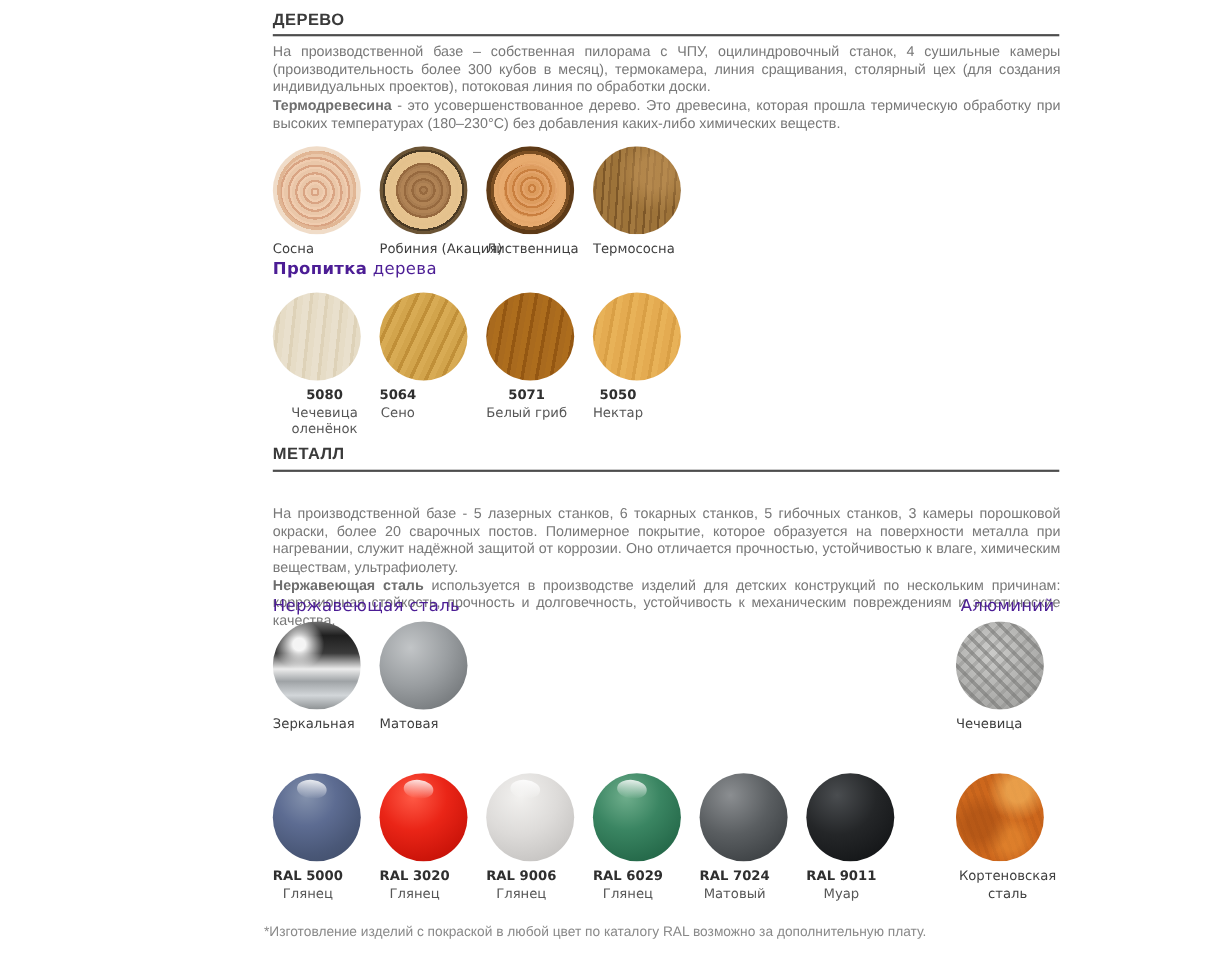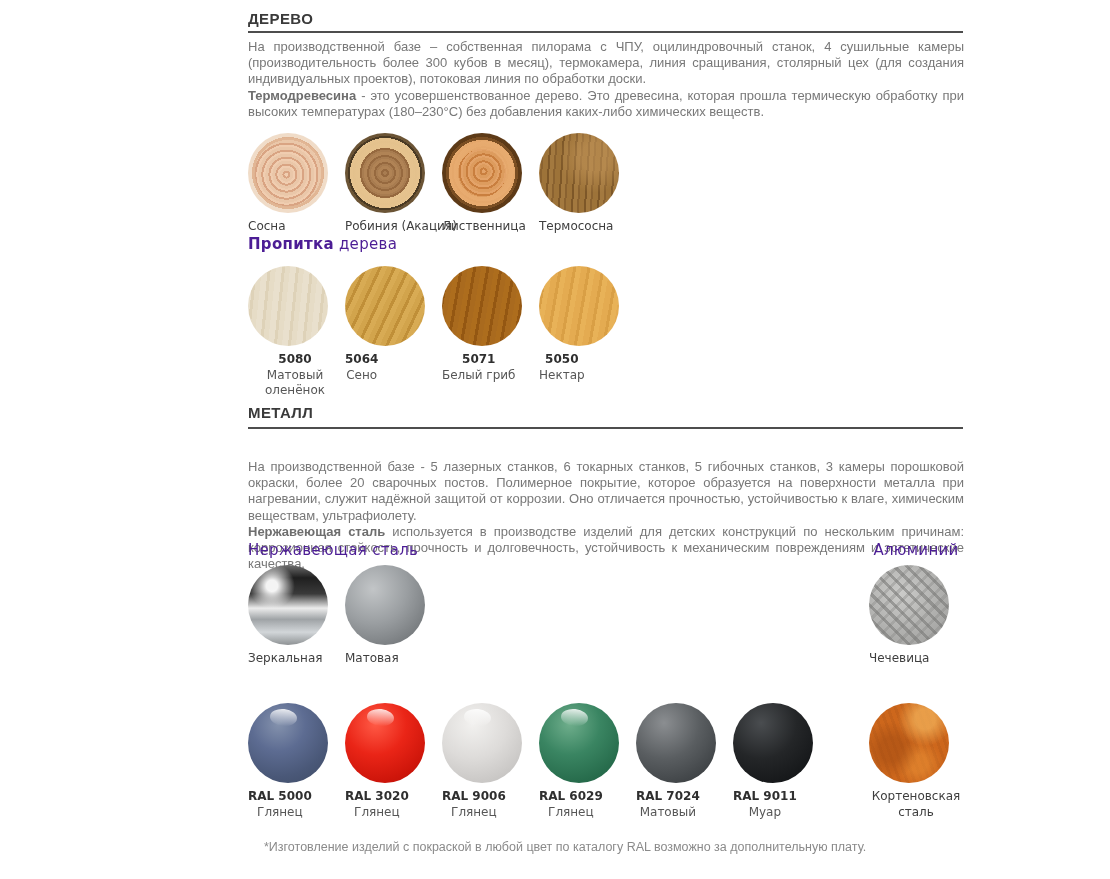--- a/index.html
+++ b/index.html
@@ -24,21 +24,21 @@
   .body-text strong{font-weight:bold;color:#6e6e6e;}
   .sub-title{
     position:absolute;left:248px;width:715px;
     font-size:15px;color:#4c1d95;letter-spacing:.3px;
     font-family:"DejaVu Sans",sans-serif;
   }
   .sub-title .lead{font-weight:bold;}
   .split{display:flex;justify-content:space-between;align-items:flex-end;}
   .right-head{width:94px;text-align:center;}
   .footnote{
-    position:absolute;left:264px;width:716px;
+    position:absolute;left:240px;width:716px;
     font-size:12.5px;color:#8a8a8a;
   }
 
   
   .row{position:absolute;left:248px;width:715px;display:flex;gap:3px;}
   .cell{width:94px;display:flex;flex-direction:column;align-items:flex-start;flex:0 0 auto;}
   .cell.push-right{margin-left:auto;}
   .circle{width:80px;height:80px;border-radius:50%;position:relative;overflow:hidden;}
   .label{
     margin-top:6px;text-align:center;line-height:1.3;
@@ -148,21 +148,21 @@
 
   <div class="sub-title" style="top:235px;">
     <span class="lead">Пропитка</span><span> дерева</span>
   </div>
 
   <div class="row" style="top:266px;">
     <div class="cell">
       <div class="circle sw-5080"></div>
       <div class="label">
         <span class="code">5080</span>
-        <span class="sub">Матовый оленёнок</span>
+        <span class="sub">Чечевица оленёнок</span>
       </div>
     </div>
     <div class="cell">
       <div class="circle sw-5064"></div>
       <div class="label">
         <span class="code">5064</span>
         <span class="sub">Сено</span>
       </div>
     </div>
     <div class="cell">

